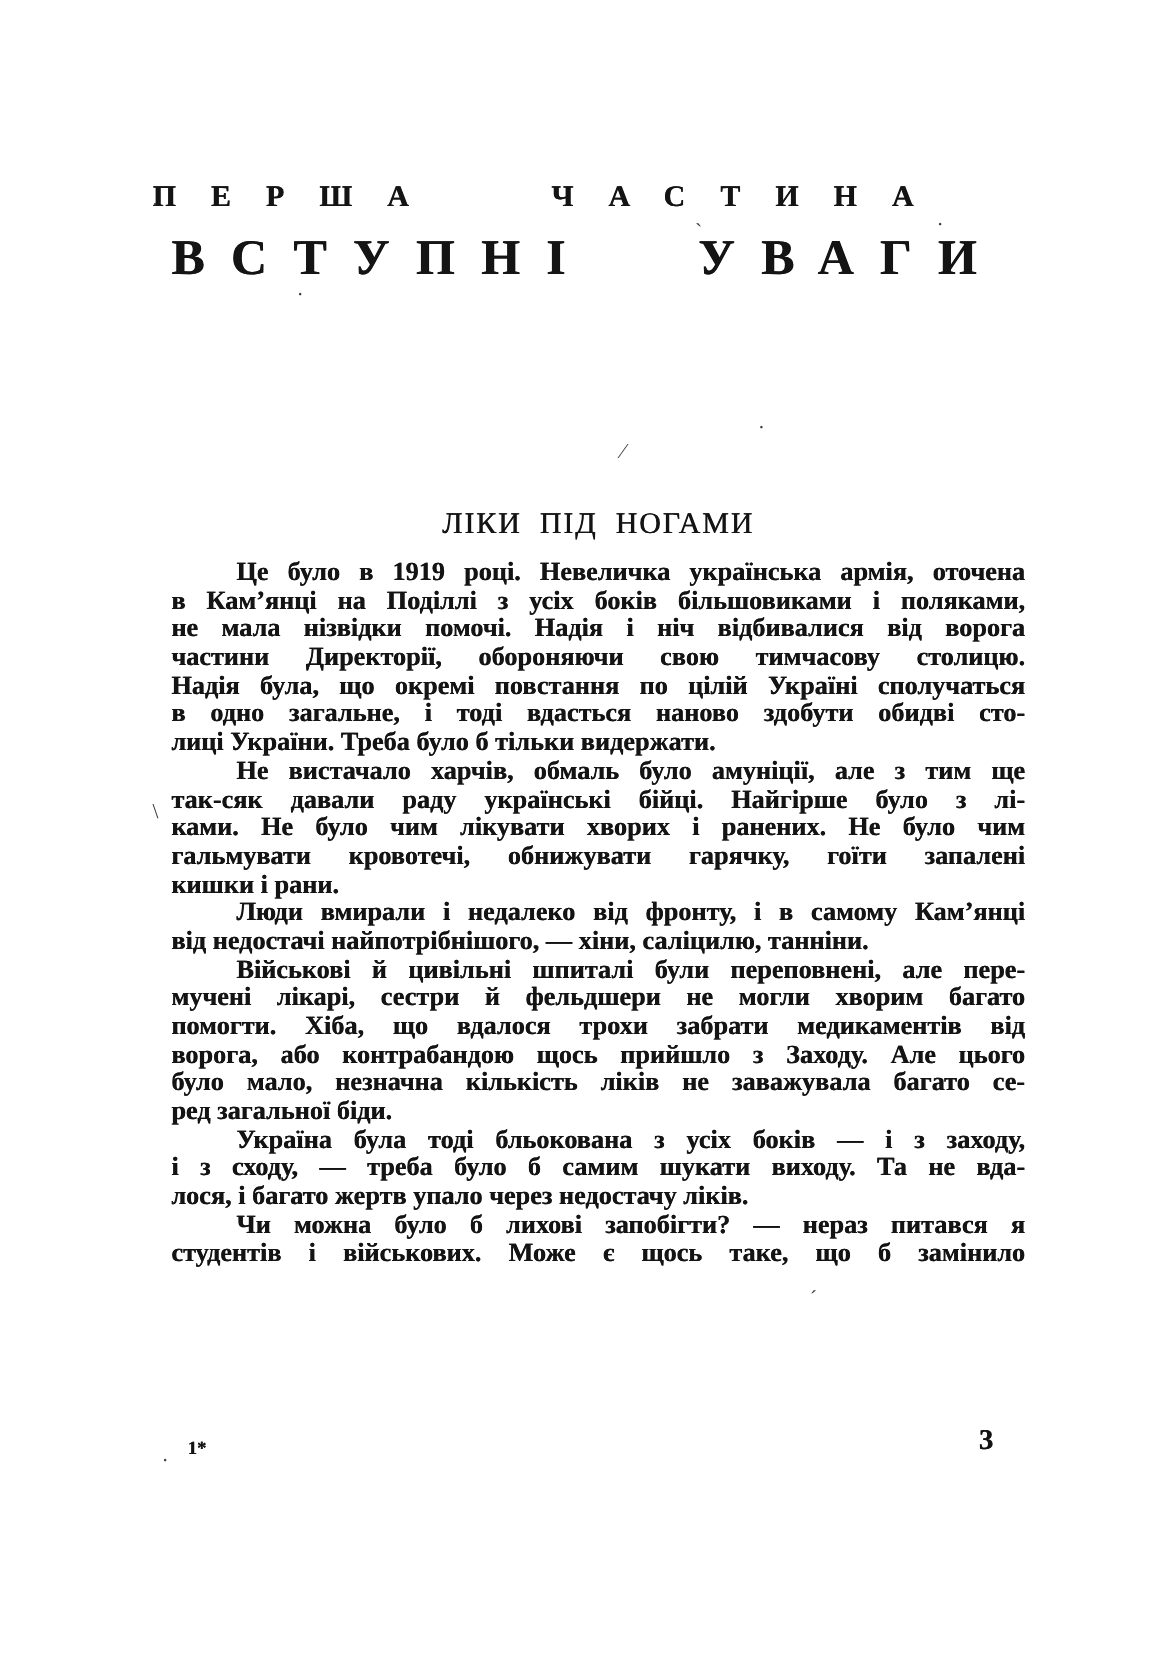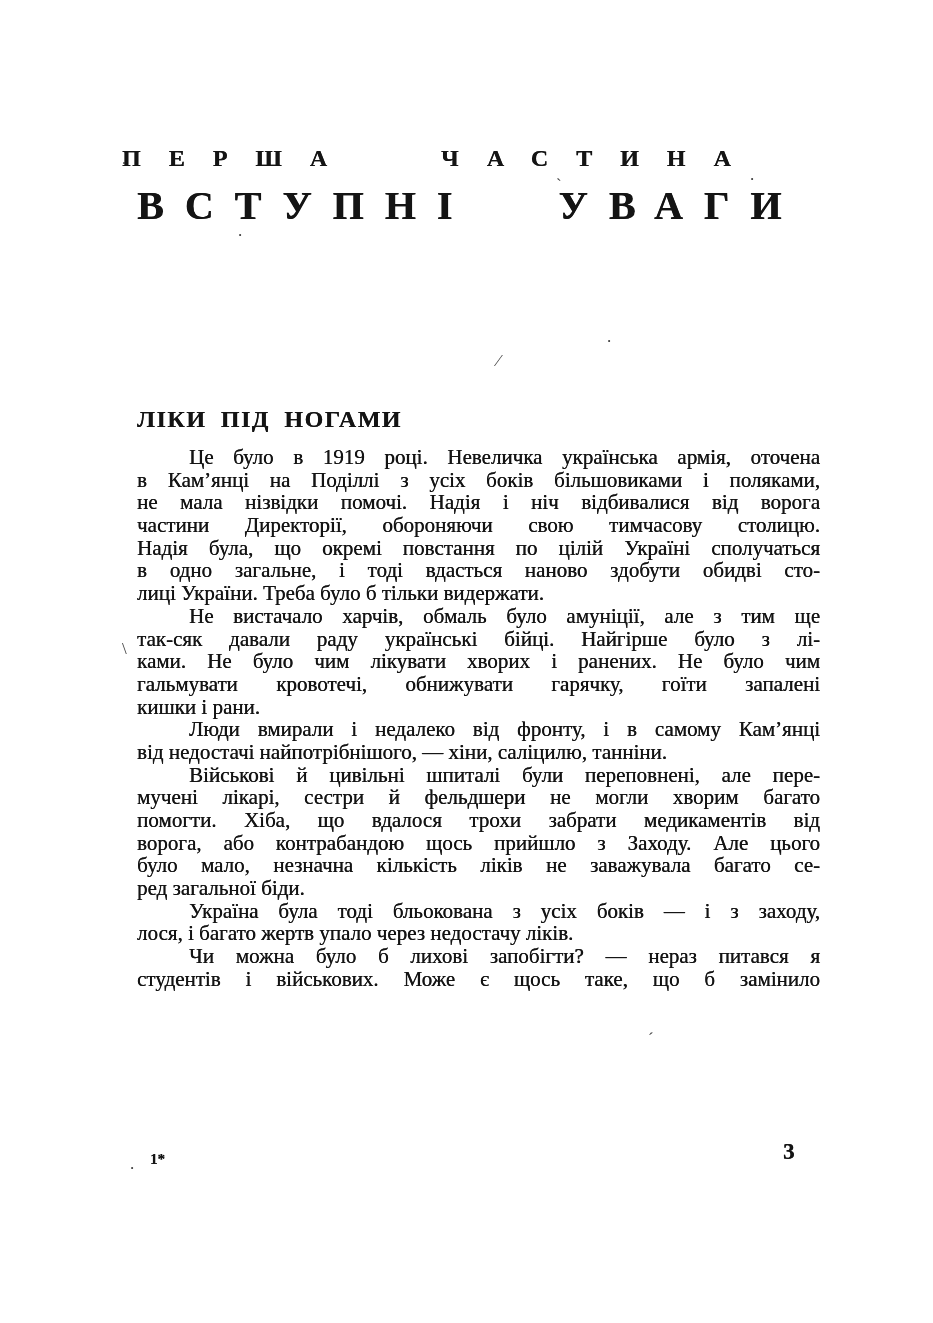--- a/index.html
+++ b/index.html
@@ -21,31 +21,31 @@
     text-shadow:0.3px 0 0 currentColor;
   }
   .part-title{
     position:absolute;left:137px;top:186px;width:720px;
     font-size:40px;font-weight:bold;white-space:nowrap;
     letter-spacing:21px;word-spacing:54px;line-height:1;
     text-shadow:0.4px 0 0 currentColor;
   }
   .section-title{
     position:absolute;left:137px;top:406px;width:683px;
-    text-align:left;
-    font-size:24px;font-weight:bold;
+    text-align:center;
+    font-size:24px;font-weight:normal;
     letter-spacing:1.5px;word-spacing:7px;line-height:1.1;
     text-shadow:0.3px 0 0 currentColor;
   }
   .body-text{
     position:absolute;left:137px;top:446px;width:683px;
     font-size:21px;
     text-shadow:0.3px 0 0 currentColor;
   }
-  .para{margin:0;}
+  .para{margin:0;font-weight:bold;}
   .line{
     line-height:22.7px;height:22.7px;
     text-align:justify;text-align-last:justify;
     white-space:normal;
   }
   .line.indent{text-indent:52px;}
   .line.last{text-align-last:left;}
   .signature-mark{
     position:absolute;left:150px;top:1152px;
     font-size:15px;font-weight:bold;line-height:1;
@@ -96,20 +96,21 @@
       <div class="para">
         <div class="line indent">Військові й цивільні шпиталі були переповнені, але пере-</div>
         <div class="line">мучені лікарі, сестри й фельдшери не могли хворим багато</div>
         <div class="line">помогти. Хіба, що вдалося трохи забрати медикаментів від</div>
         <div class="line">ворога, або контрабандою щось прийшло з Заходу. Але цього</div>
         <div class="line">було мало, незначна кількість ліків не заважувала багато се-</div>
         <div class="line last">ред загальної біди.</div>
       </div>
       <div class="para">
         <div class="line indent">Україна була тоді бльокована з усіх боків — і з заходу,</div>
+        <div class="line">і з сходу, — треба було б самим шукати виходу. Та не вда-</div>
         <div class="line last">лося, і багато жертв упало через недостачу ліків.</div>
       </div>
       <div class="para">
         <div class="line indent">Чи можна було б лихові запобігти? — нераз питався я</div>
         <div class="line">студентів і військових. Може є щось таке, що б замінило</div>
       </div>
     </div>
 
   <div class="signature-mark">1*</div>
 

